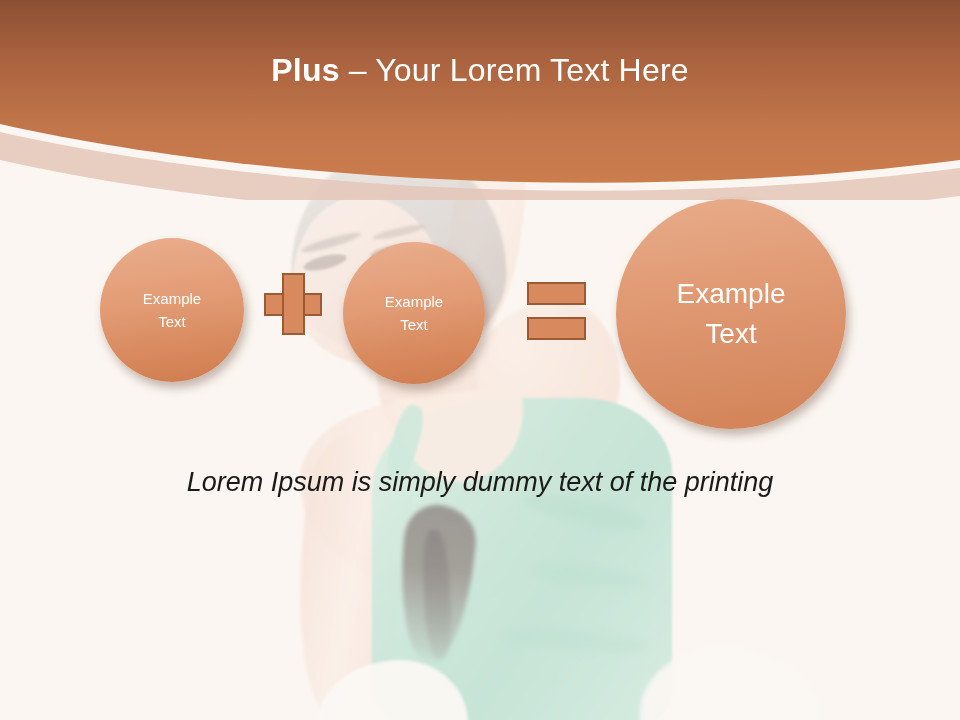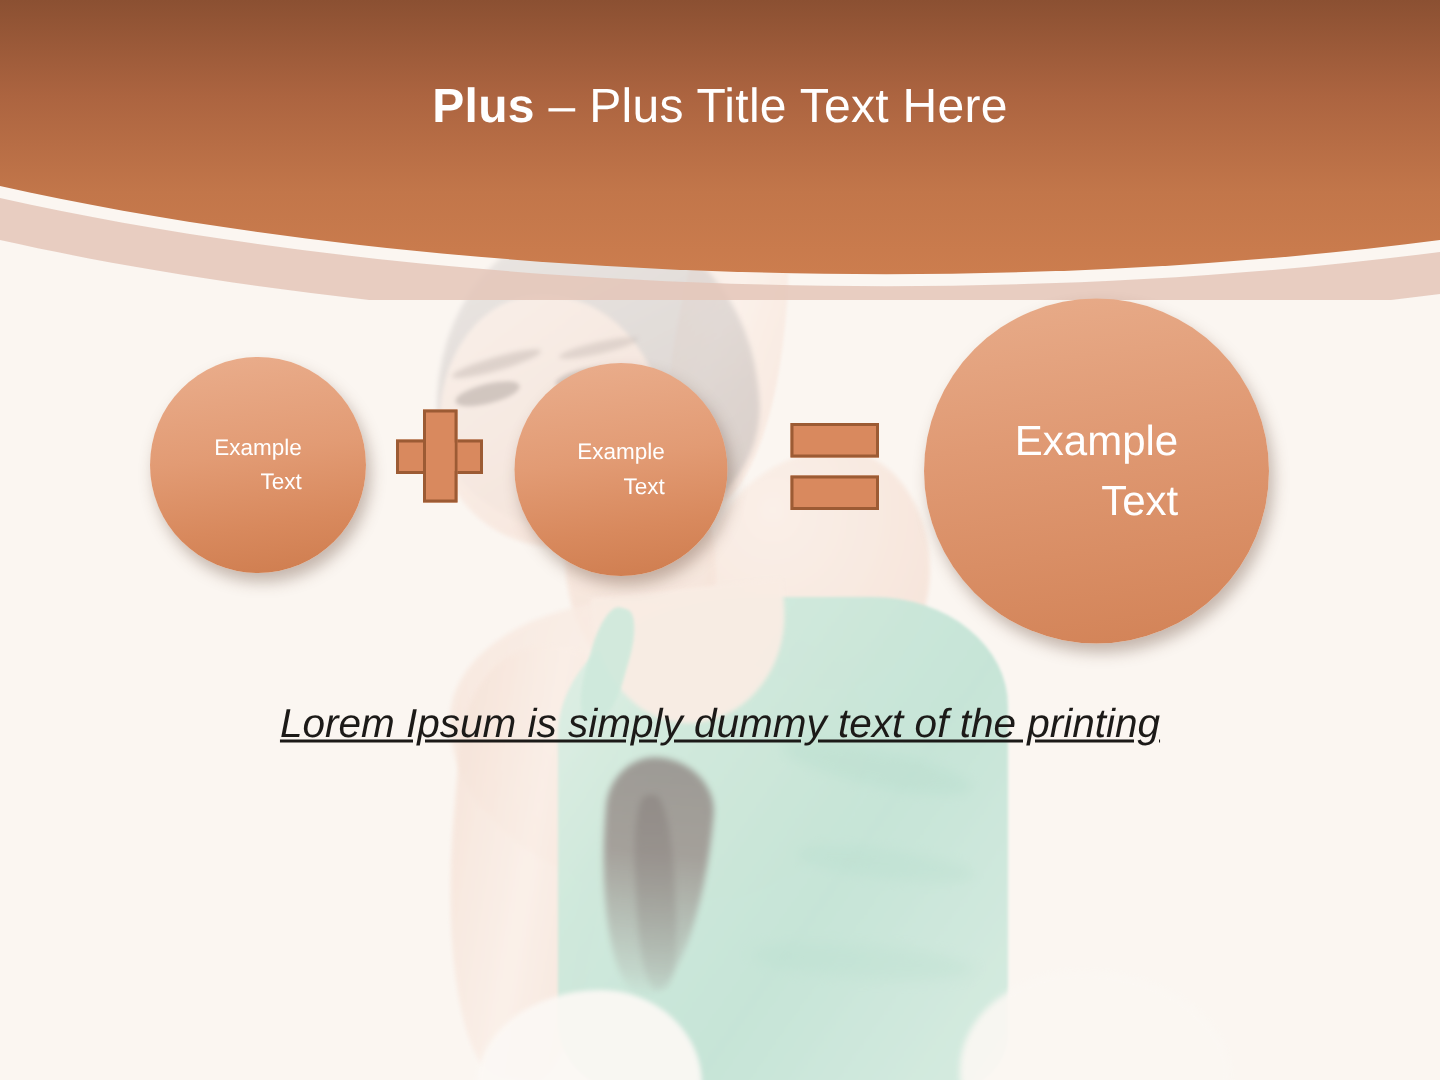--- a/index.html
+++ b/index.html
@@ -349,21 +349,21 @@
 
   
   .circle {
     position: absolute;
     border-radius: 50%;
     background: linear-gradient(170deg, #E6A583 0%, #DE9670 42%, #D4norm 42%, #D0814F 100%);
     box-shadow: 3px 6px 10px rgba(90,60,40,.34);
     display: flex;
     align-items: center;
     justify-content: center;
-    text-align: right;
+    text-align: center;
     color: #FFFFFF;
   }
   .circle-small-1 {
     left: 100px;
     top: 238px;
     width: 144px;
     height: 144px;
     background: linear-gradient(172deg, #EAAE8D 0%, #E29B74 45%, #D8895D 75%, #CE7C4E 100%);
     font-size: 15px;
     line-height: 23px;
@@ -446,21 +446,20 @@
   .body-text {
     position: absolute;
     left: 80px;
     top: 462px;
     width: 800px;
     text-align: center;
     font-style: italic;
     font-size: 27px;
     line-height: 41px;
     color: #1C1A18;
-    text-decoration: underline;
   }
   .body-text .line {
     display: block;
   }
 </style>
 </head>
 <body>
 
 <div class="slide">
 
@@ -501,21 +500,21 @@
         <stop offset="100%" stop-color="#CC7D4E"></stop>
       </linearGradient>
     </defs>
 
     <path d="M0,132 C250,188 620,212 960,168 L960,196 C620,240 250,216 0,160 Z" fill="#E4C6B9" opacity="0.85"></path>
 
     <path d="M0,0 L960,0 L960,160 C620,204 250,180 0,124 Z" fill="url(#hdrGrad)"></path>
   </svg>
 
   <div class="header-title">
-    <span class="bold">Plus</span><span> – </span><span>Plus Title Text Here</span>
+    <span class="bold">Plus</span><span> – </span><span>Your Lorem Text Here</span>
   </div>
 
   <div class="circle circle-small-1">
     <div>
       <div>Example</div>
       <div>Text</div>
     </div>
   </div>
 
   <div class="plus-sign">

